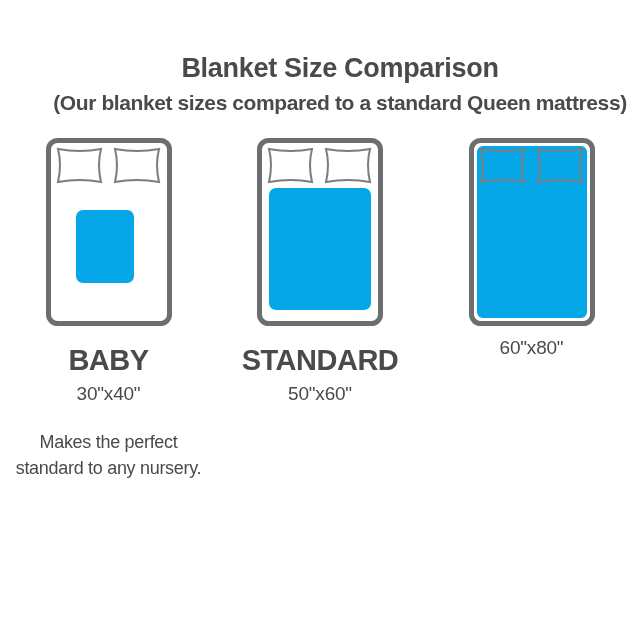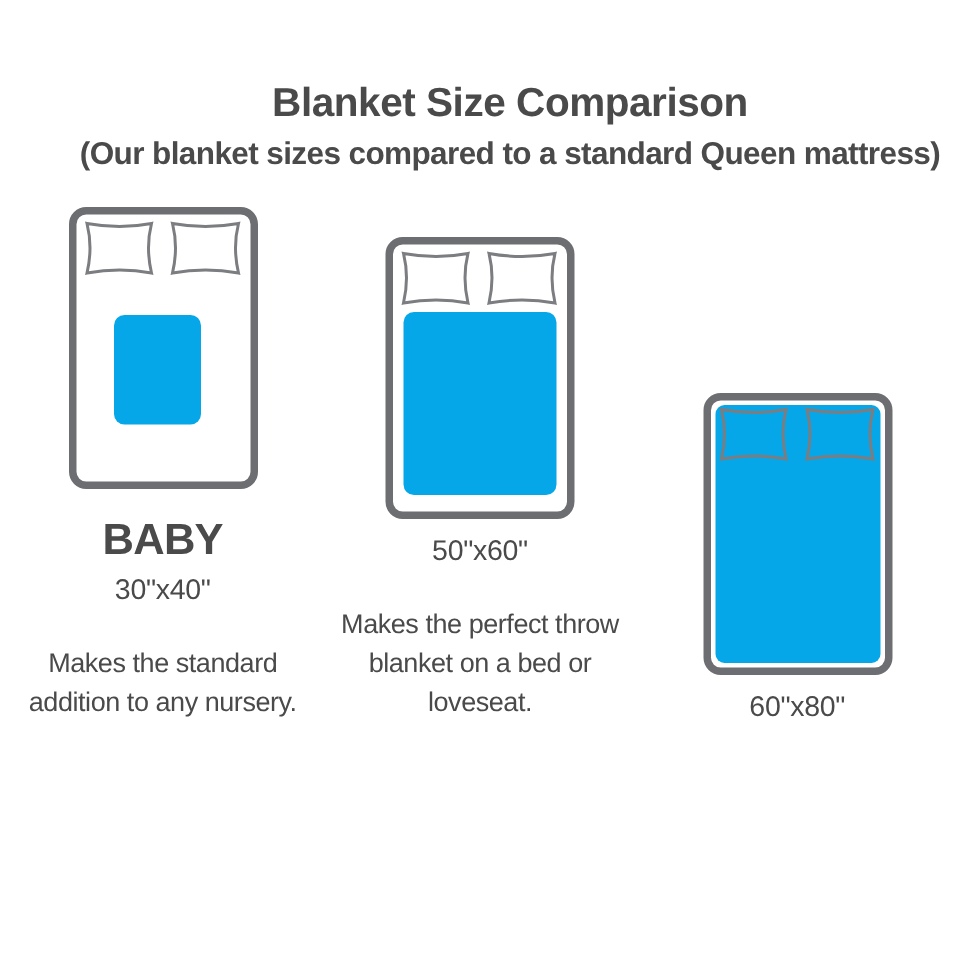--- a/index.html
+++ b/index.html
@@ -36,21 +36,21 @@
     color: #4a4a4a;
     line-height: 1.15;
     margin: 7px 0 0 0;
     letter-spacing: -0.4px;
   }
 
   
   .columns {
     display: flex;
     justify-content: space-between;
-    align-items: flex-end;
+    align-items: flex-start;
     padding: 0 6px;
     margin-top: 22px;
   }
   .column {
     width: 205px;
     display: flex;
     flex-direction: column;
     align-items: center;
   }
 
@@ -104,34 +104,34 @@
     <div class="bed-wrap">
       <svg class="bed-svg" width="128" height="190" viewBox="0 0 128 190">
         <rect x="3.5" y="3.5" width="121" height="183" rx="9" ry="9" fill="#ffffff" stroke="#6d6e71" stroke-width="5"></rect>
         <path d="M13 12 Q35 16 56 12 Q52 28 56 45 Q35 41 13 45 Q17 28 13 12 Z" fill="#ffffff" stroke="#7c7d80" stroke-width="2"></path>
         <path d="M70 12 Q92 16 114 12 Q110 28 114 45 Q92 41 70 45 Q74 28 70 12 Z" fill="#ffffff" stroke="#7c7d80" stroke-width="2"></path>
         <rect x="31" y="73" width="58" height="73" rx="7" ry="7" fill="#06a7e8"></rect>
       </svg>
     </div>
     <div class="size-name">BABY</div>
     <div class="size-dims">30"x40"</div>
-    <div class="desc">Makes the standard addition to any nursery.</div>
+    <div class="desc">Makes the perfect standard to any nursery.</div>
   </div>
 
   <div class="column">
     <div class="bed-wrap">
       <svg class="bed-svg" width="128" height="190" viewBox="0 0 128 190">
         <rect x="3.5" y="3.5" width="121" height="183" rx="9" ry="9" fill="#ffffff" stroke="#6d6e71" stroke-width="5"></rect>
         <path d="M13 12 Q35 16 56 12 Q52 28 56 45 Q35 41 13 45 Q17 28 13 12 Z" fill="#ffffff" stroke="#7c7d80" stroke-width="2"></path>
         <path d="M70 12 Q92 16 114 12 Q110 28 114 45 Q92 41 70 45 Q74 28 70 12 Z" fill="#ffffff" stroke="#7c7d80" stroke-width="2"></path>
         <rect x="13" y="51" width="102" height="122" rx="7" ry="7" fill="#06a7e8"></rect>
       </svg>
     </div>
+    <div class="size-name">STANDARD</div>
     <div class="size-dims">50"x60"</div>
-    <div class="desc">Makes the perfect throw blanket on a bed or loveseat.</div>
   </div>
 
   <div class="column">
     <div class="bed-wrap">
       <svg class="bed-svg" width="128" height="190" viewBox="0 0 128 190">
         <rect x="3.5" y="3.5" width="121" height="183" rx="9" ry="9" fill="#ffffff" stroke="#6d6e71" stroke-width="5"></rect>
         <rect x="9" y="9" width="110" height="172" rx="6" ry="6" fill="#06a7e8"></rect>
         <path d="M13 12 Q35 16 56 12 Q52 28 56 45 Q35 41 13 45 Q17 28 13 12 Z" fill="none" stroke="#7c7d80" stroke-width="2"></path>
         <path d="M70 12 Q92 16 114 12 Q110 28 114 45 Q92 41 70 45 Q74 28 70 12 Z" fill="none" stroke="#7c7d80" stroke-width="2"></path>
       </svg>

